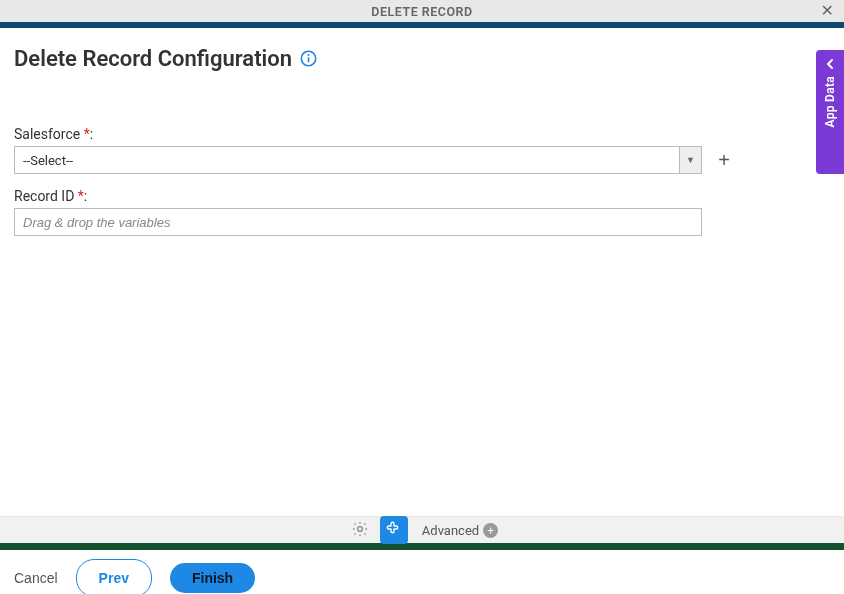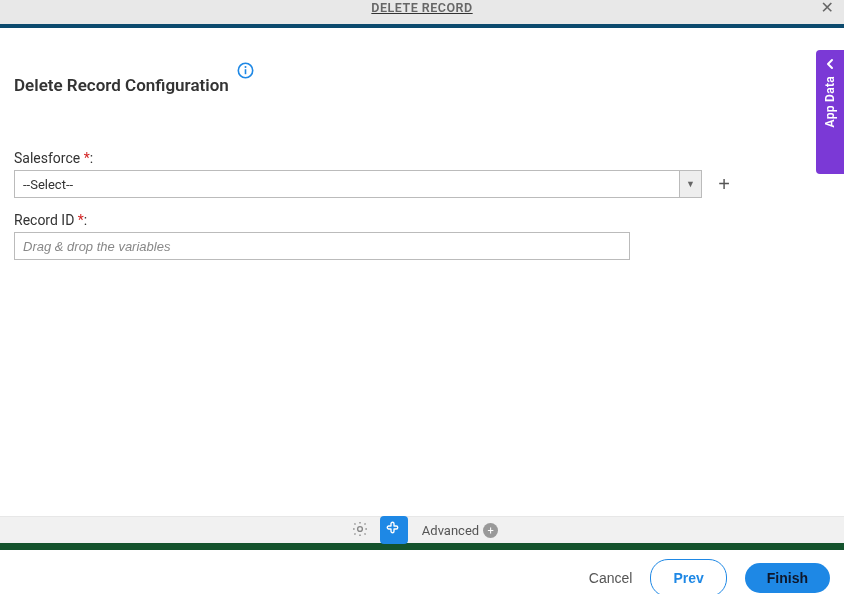--- a/index.html
+++ b/index.html
@@ -10,25 +10,25 @@
       width: 844px;
       height: 594px;
       overflow: hidden;
       position: relative;
     }
 
     
     .header-bar {
       height: 28px;
       background: #e8e8e8;
-      border-bottom: 4px solid #0c4a6e;
-      display: flex;
+      border-bottom: 6px solid #0c4a6e;
+      display: flex;
+      align-items: center;
       justify-content: center;
       position: relative;
-      text-decoration: underline;
     }
     .header-title {
       color: #666;
       font-size: 12.5px;
       font-weight: 600;
       letter-spacing: 0.5px;
     }
     .close-x {
       position: absolute;
       right: 10px;
@@ -41,24 +41,23 @@
       line-height: 1;
     }
 
     
     .page-title-row {
       display: flex;
       align-items: center;
       padding: 18px 14px 14px 14px;
     }
     .page-title {
-      font-size: 17px;
+      font-size: 22px;
       font-weight: 600;
       color: #333;
-      margin-top: 29px;
     }
     .info-icon {
       display: inline-flex;
       align-items: center;
       justify-content: center;
       margin-left: 8px;
     }
     .info-icon svg { display: block; }
 
     
@@ -116,21 +115,21 @@
       color: #555;
       background: none;
       border: none;
       cursor: pointer;
       font-size: 20px;
       font-weight: 300;
       line-height: 1;
     }
 
     .text-input {
-      width: 616px;
+      width: 688px;
       height: 28px;
       border: 1px solid #bbb;
       font-size: 13px;
       font-style: italic;
       color: #888;
       padding: 0 8px;
       background: #fff;
     }
     .text-input::placeholder { color: #888; font-style: italic; }
 
@@ -224,21 +223,20 @@
 
     
     .footer {
       position: absolute;
       bottom: 0;
       left: 0;
       right: 0;
       height: 32px;
       display: flex;
       align-items: center;
-      justify-content: flex-end;
       padding: 0 14px;
       gap: 18px;
       border-radius: 17px;
     }
     .btn-text {
       background: none;
       border: none;
       color: #555;
       font-size: 14px;
       cursor: pointer;

